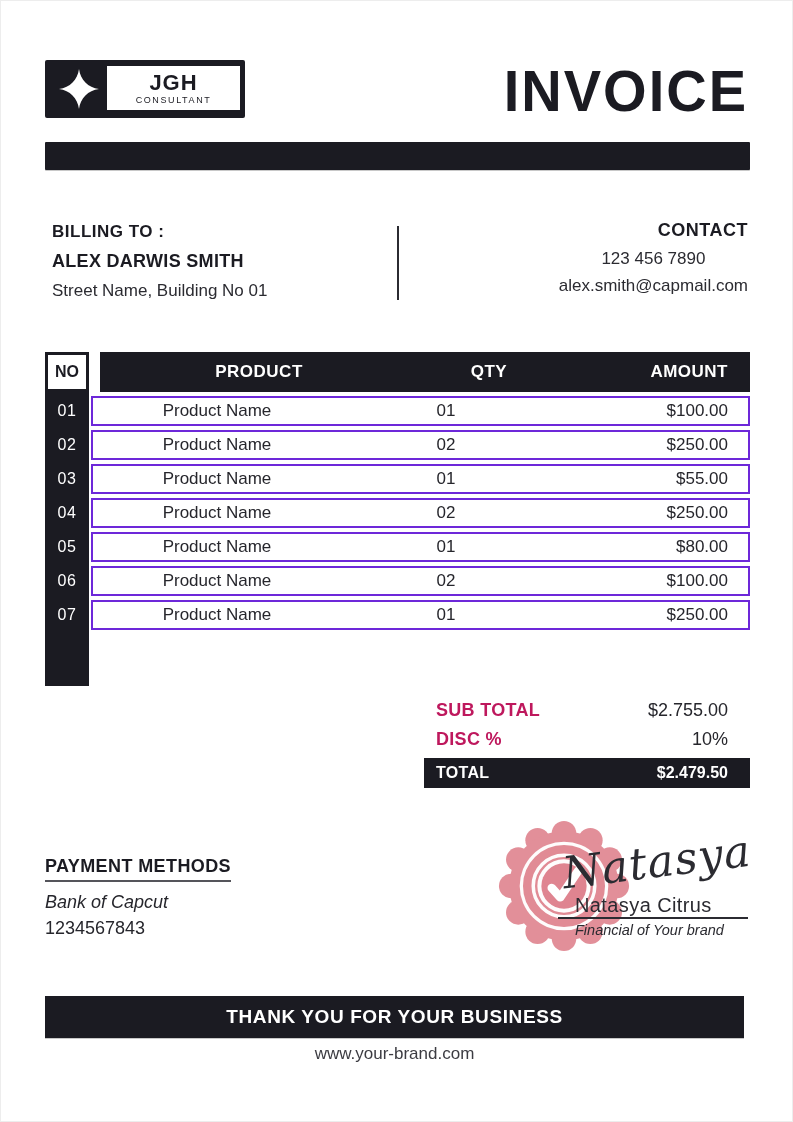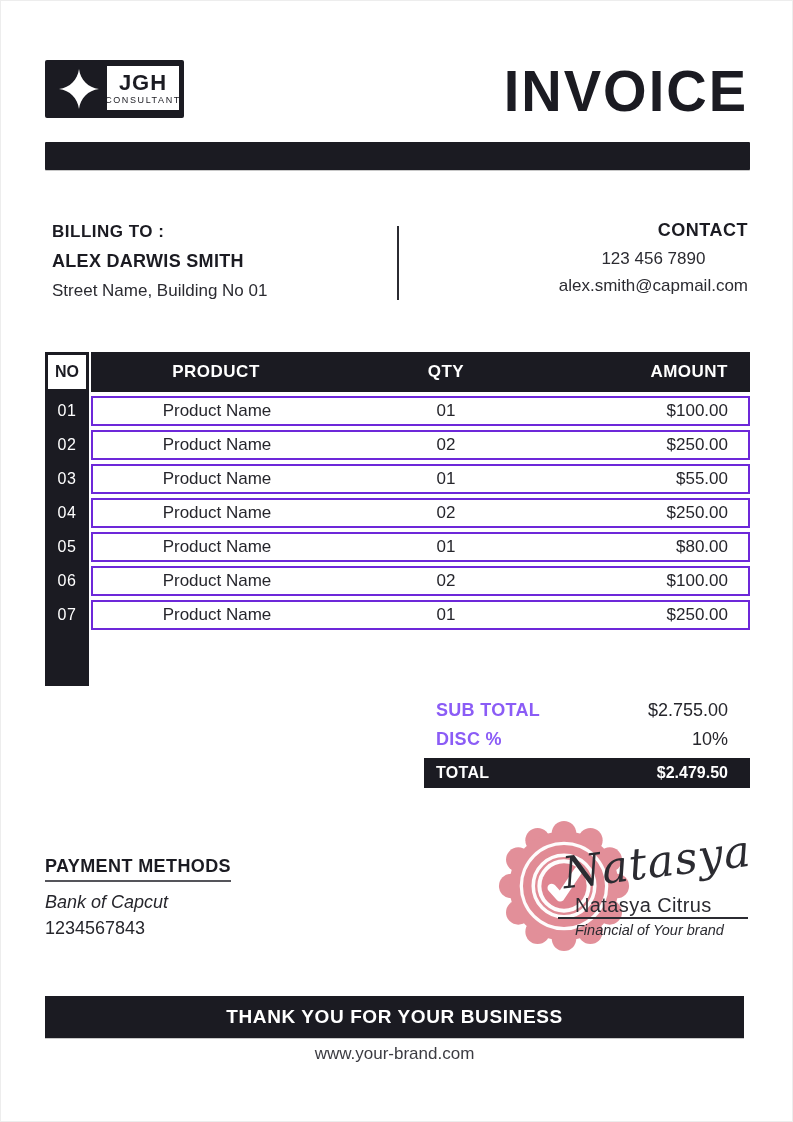--- a/index.html
+++ b/index.html
@@ -4,21 +4,21 @@
 <style>
   * { margin:0; padding:0; box-sizing:border-box; }
   html,body { background:#fff; }
   body { font-family:"Liberation Sans", sans-serif; color:#222228; }
   .page {
     position:relative; width:793px; height:1122px; background:#ffffff;
     box-shadow: inset 0 0 0 1px #ededed; overflow:hidden;
   }
   
   .logo {
-    position:absolute; left:45px; top:60px; width:139px; height:58px;
+    position:absolute; left:45px; top:60px; width:200px; height:58px;
     background:#1b1b22; border-radius:2px;
   }
   .logo-star { position:absolute; left:14px; top:9px; width:40px; height:40px; }
   .logo-box {
     position:absolute; left:60px; top:4px; right:3px; bottom:6px;
     background:#ffffff; border:2px solid #1b1b22;
     display:flex; flex-direction:column; align-items:center; justify-content:center;
   }
   .logo-brand { font-size:22px; font-weight:bold; letter-spacing:1px; color:#1b1b22; line-height:22px; }
   .logo-sub { font-size:9px; letter-spacing:1.6px; color:#1b1b22; margin-top:1px; }
@@ -50,38 +50,38 @@
   .no-head {
     width:44px; background:#ffffff; border:3px solid #1b1b22;
     display:flex; align-items:center; justify-content:center;
     font-size:16px; font-weight:bold; color:#1b1b22;
   }
   .no-cell {
     width:44px; display:flex; align-items:center; justify-content:center;
     font-size:16px; color:#ffffff; letter-spacing:.5px;
   }
   .head-box {
-    flex:1; margin-left:2px; background:#1b1b22; color:#ffffff;
-    display:grid; grid-template-columns:250px 210px 1fr; align-items:center;
+    flex:1; margin-left:11px; background:#1b1b22; color:#ffffff;
+    display:grid; grid-template-columns:250px 210px 1fr; align-items:center;padding-left:34px;
   }
   .head-box .c-product { text-align:center; font-size:17px; font-weight:bold; letter-spacing:.5px; }
   .head-box .c-qty { text-align:center; font-size:17px; font-weight:bold; letter-spacing:.5px; }
   .head-box .c-amount { text-align:right; padding-right:22px; font-size:17px; font-weight:bold; letter-spacing:.5px; }
   .row-box {
     flex:1; margin-left:2px; background:#ffffff; border:2px solid #6d28d9;
     display:grid; grid-template-columns:248px 210px 1fr; align-items:center;
   }
   .row-box .c-product { text-align:center; font-size:17px; color:#26262c; }
   .row-box .c-qty { text-align:center; font-size:17px; color:#26262c; }
   .row-box .c-amount { text-align:right; padding-right:20px; font-size:17px; color:#26262c; }
   .trow:last-child { margin-bottom:16px; }
   
   .totals { position:absolute; right:43px; top:696px; width:326px; }
   .tot-row { display:flex; justify-content:space-between; align-items:center; padding:4px 22px 4px 12px; }
-  .tot-label { font-size:18px; font-weight:bold; letter-spacing:.3px; color:#8b5cf6; }
+  .tot-label { font-size:18px; font-weight:bold; letter-spacing:.3px; color:#be185d; }
   .tot-value { font-size:18px; color:#26262c; }
   .tot-grand { background:#1b1b22; margin-top:4px; padding:6px 22px 6px 12px; }
   .tot-grand .tot-label, .tot-grand .tot-value { color:#ffffff; font-weight:bold; font-size:16px; }
   
   .payment { position:absolute; left:45px; top:856px; }
   .pay-heading {
     display:inline-block; font-size:18px; font-weight:bold; letter-spacing:.4px; color:#1b1b22;
     border-bottom:2px solid #55555b; padding-bottom:3px; margin-bottom:10px;
   }
   .pay-bank { font-size:18px; font-style:italic; color:#26262c; margin-bottom:5px; }

